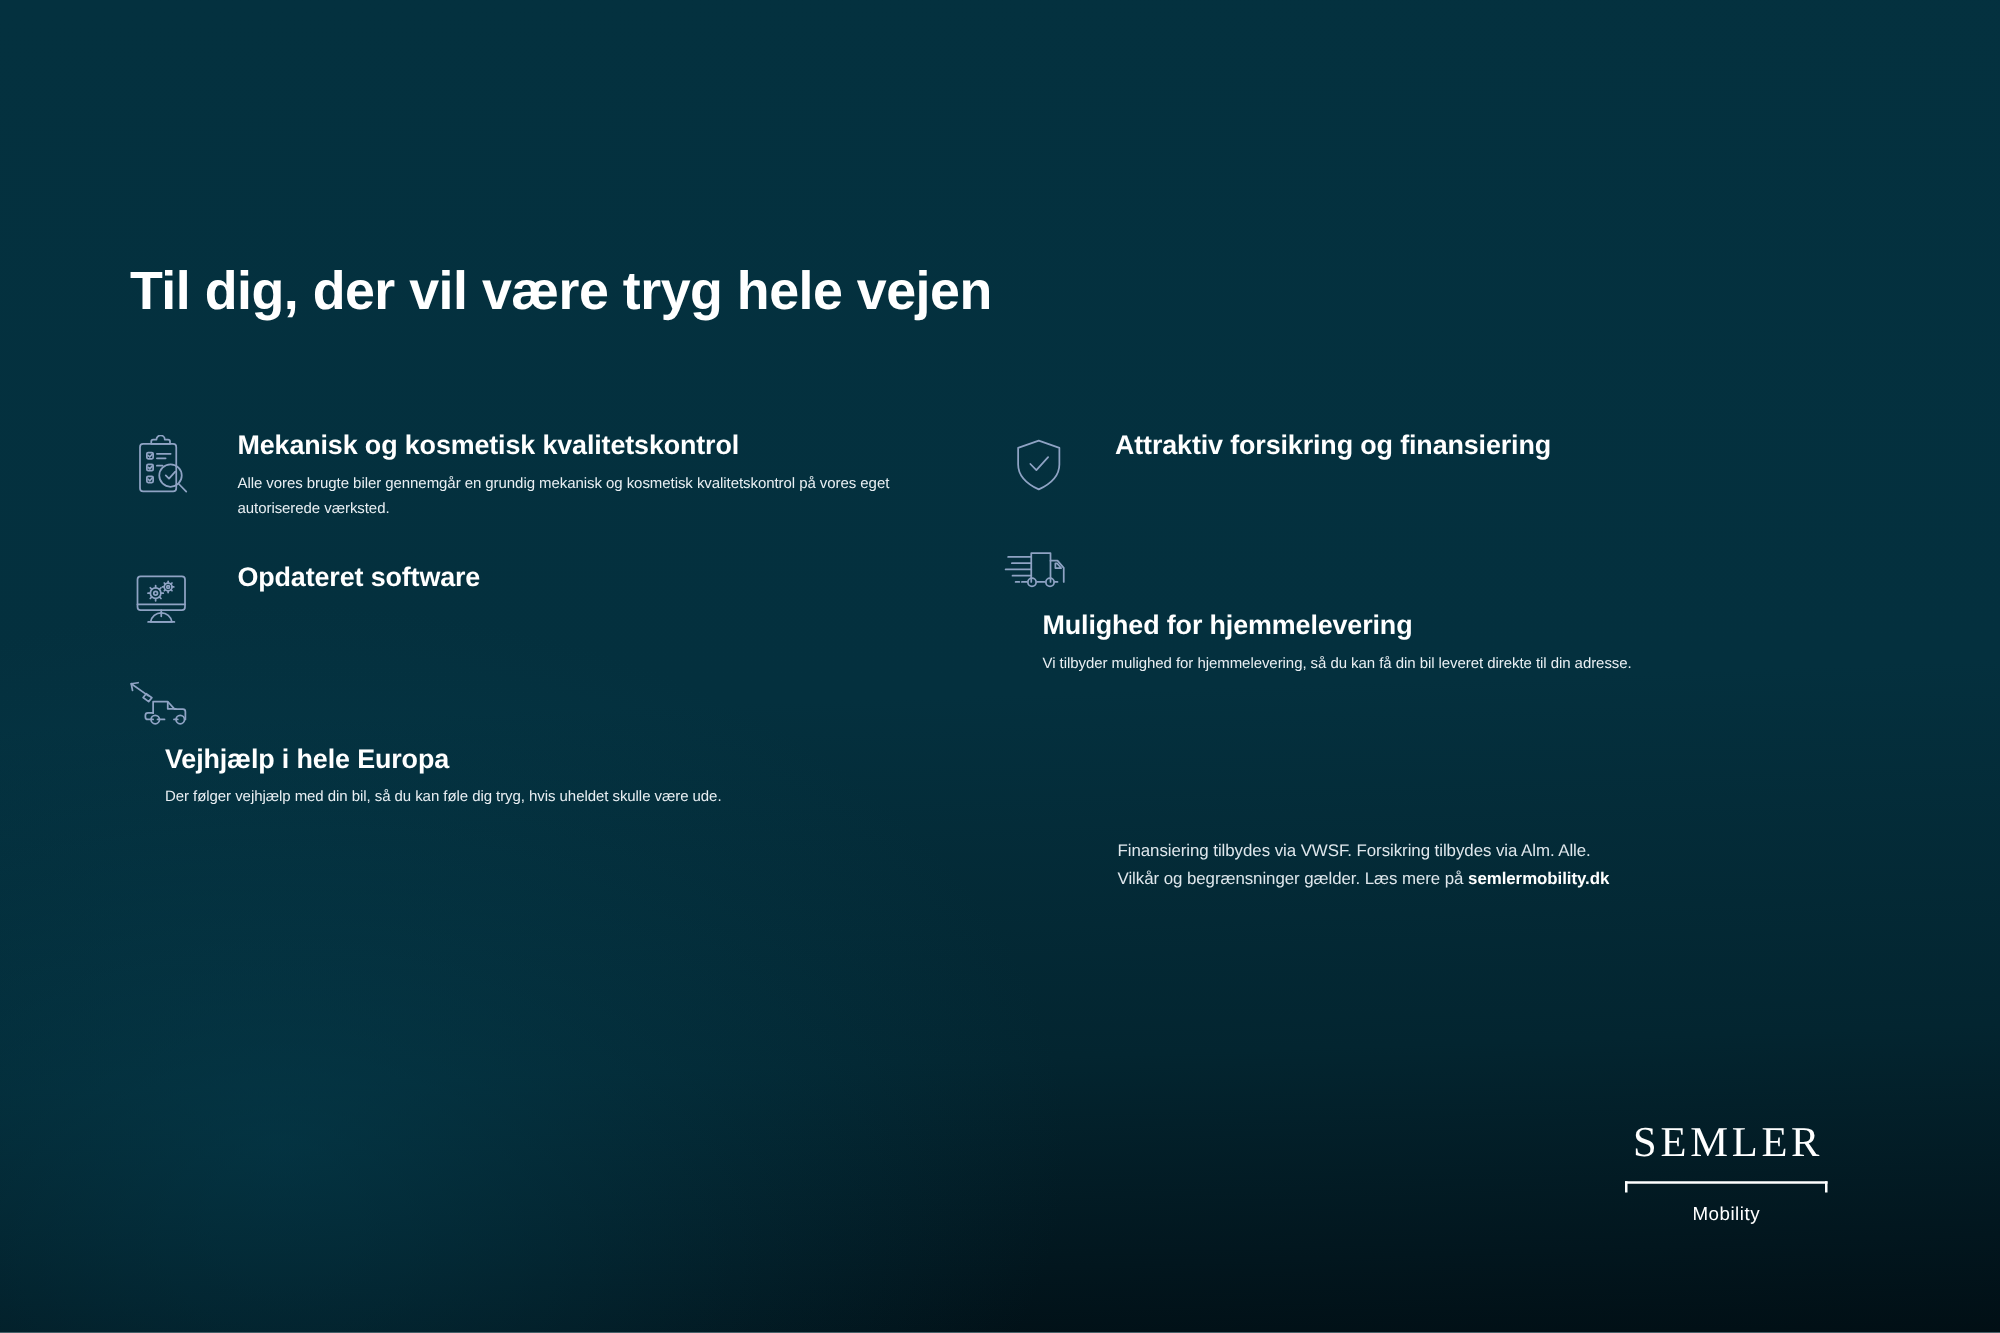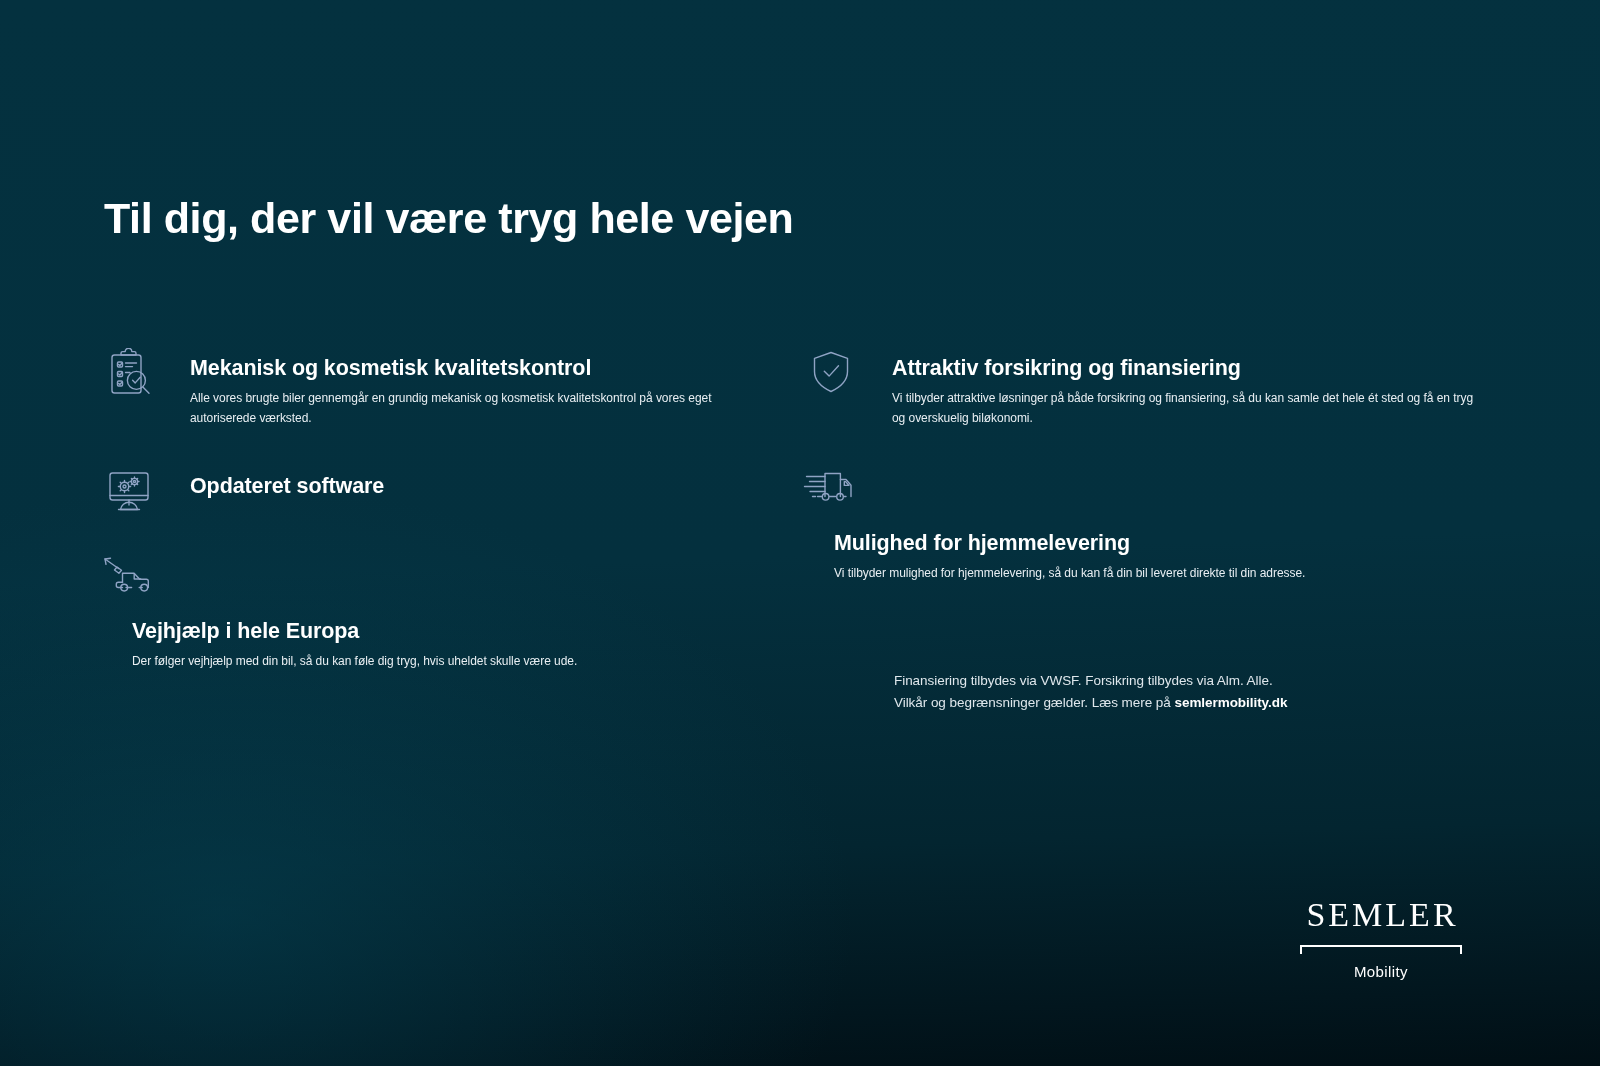--- a/index.html
+++ b/index.html
@@ -16,21 +16,21 @@
     background:#04303f;
     background-image:
       radial-gradient(ellipse 900px 620px at 14% 86%, rgba(5,66,84,0.55) 0%, rgba(5,66,84,0) 70%),
       linear-gradient(178deg, #04313f 0%, #04303e 52%, #032530 78%, #02161e 93%, #010f15 100%);
     overflow:hidden;
   }
 
   
   .headline {
     position:absolute;
-    left:104px; top:194px;
+    left:104px; top:209px;
     font-size:43px;
     font-weight:700;
     letter-spacing:-0.4px;
     color:#ffffff;
     white-space:nowrap;
   }
 
   
   .col {
     position:absolute;
@@ -59,21 +59,20 @@
 
   .feat-body { flex:1 1 auto; padding-left:32px; }
 
   .feat-title {
     font-size:21.5px;
     font-weight:700;
     color:#ffffff;
     letter-spacing:-0.1px;
     margin-bottom:7px;
     line-height:1.15;
-    margin-top:12px;
   }
   .feat-desc {
     font-size:12px;
     font-weight:400;
     color:#e9eff3;
     line-height:1.72;
     letter-spacing:-0.05px;
   }
 
   
@@ -221,21 +220,20 @@
     <div class="feature">
       <div class="feat-icon">
         <svg width="46" height="48" viewBox="0 0 46 48" fill="none" stroke="#8fa3c4" stroke-width="1.4" stroke-linecap="round" stroke-linejoin="round">
           <path d="M23 4.5 L39.5 10.3 v13.2 c0 9.4 -7.1 15.6 -16.5 20.0
                    C13.6 39.1 6.5 32.9 6.5 23.5 V10.3 Z"></path>
           <path d="M16.3 23.2 l4.8 4.9 l9.4 -10.4"></path>
         </svg>
       </div>
       <div class="feat-body">
         <div class="feat-title">Attraktiv forsikring og finansiering</div>
-        <div class="feat-desc">Vi tilbyder attraktive løsninger på både forsikring og finansiering, så du kan samle det hele ét sted og få en tryg og overskuelig biløkonomi.</div>
       </div>
     </div>
 
     <div class="feature">
       <div class="feat-icon">
         <svg width="56" height="42" viewBox="0 0 56 42" fill="none" stroke="#8fa3c4" stroke-width="1.4" stroke-linecap="round" stroke-linejoin="round">
           <path d="M3.5 11.5 H22"></path>
           <path d="M6.5 16.5 H22"></path>
           <path d="M1.5 21.5 H22"></path>
           <path d="M7.0 26.5 H22"></path>

